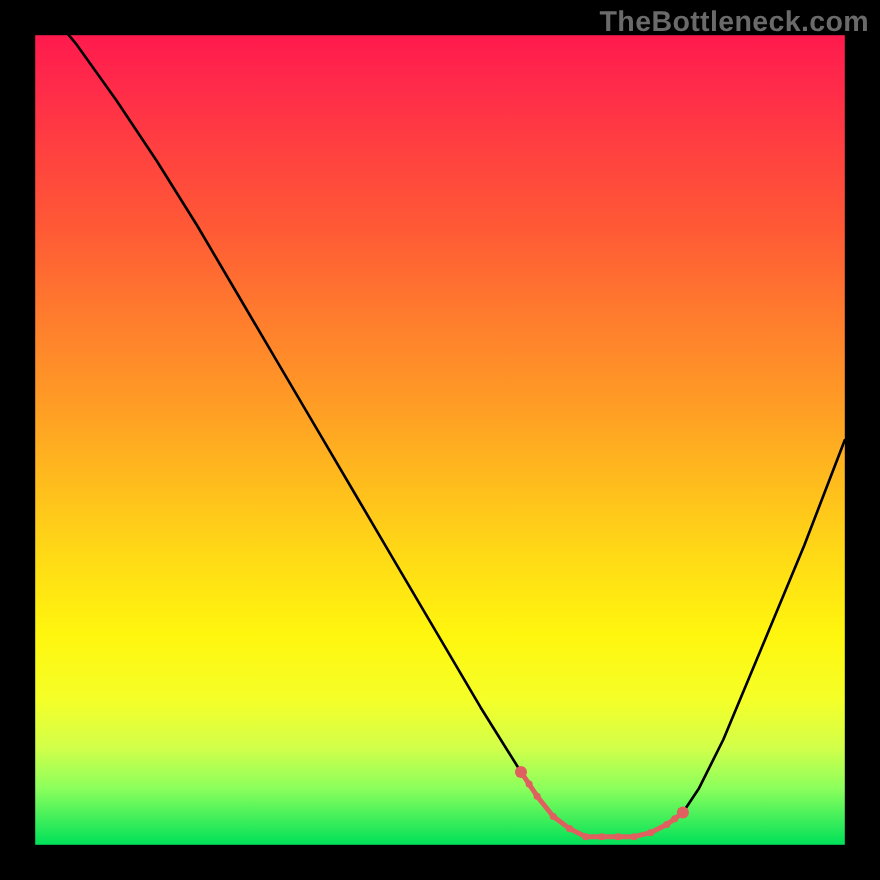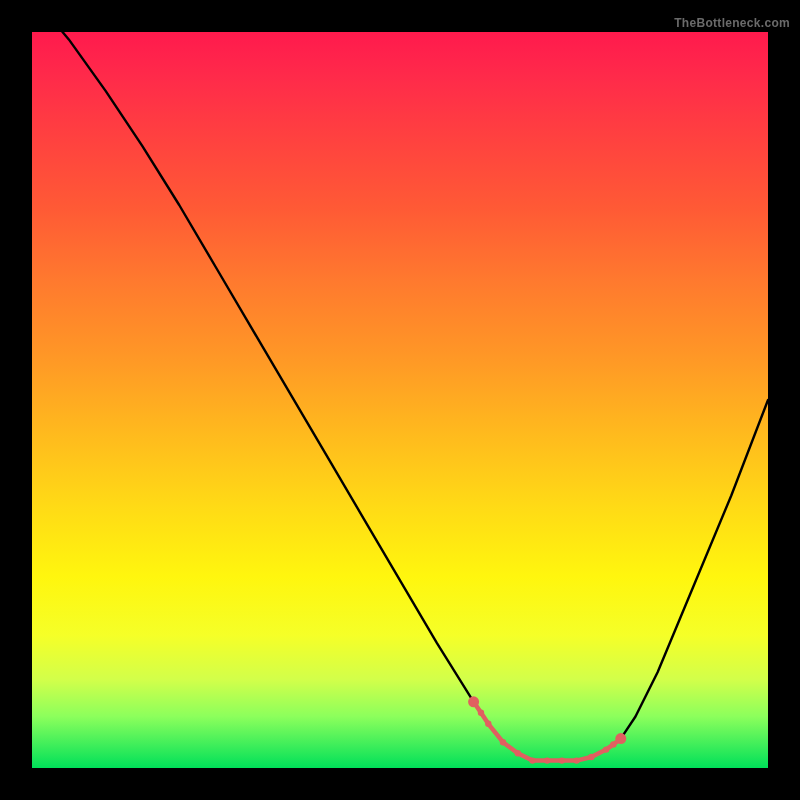--- a/index.html
+++ b/index.html
@@ -10,24 +10,24 @@
     background: #000000;
     overflow: hidden;
   }
   .container {
     position: relative;
     width: 800px;
     height: 800px;
   }
   .watermark {
     position: absolute;
-    top: 16px;
+    top: 4px;
     right: 10px;
     font-family: Arial, Helvetica, sans-serif;
-    font-size: 12px;
+    font-size: 26px;
     font-weight: bold;
     color: #6a6a6a;
     letter-spacing: 0.3px;
     z-index: 10;
   }
   .plot-area {
     position: absolute;
     left: 32px;
     top: 32px;
     width: 736px;

